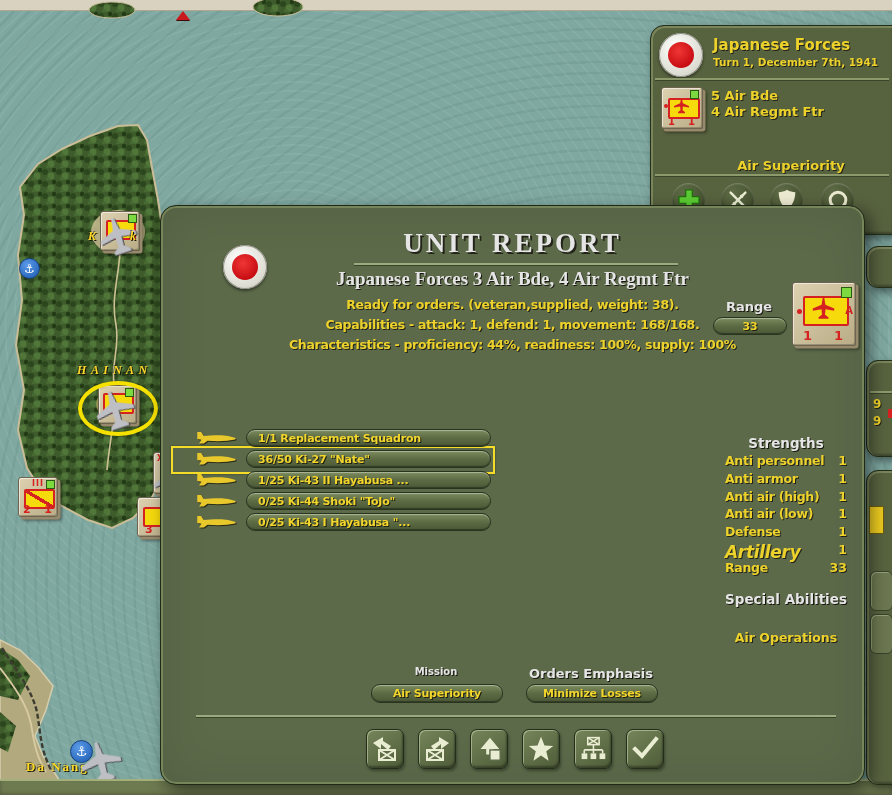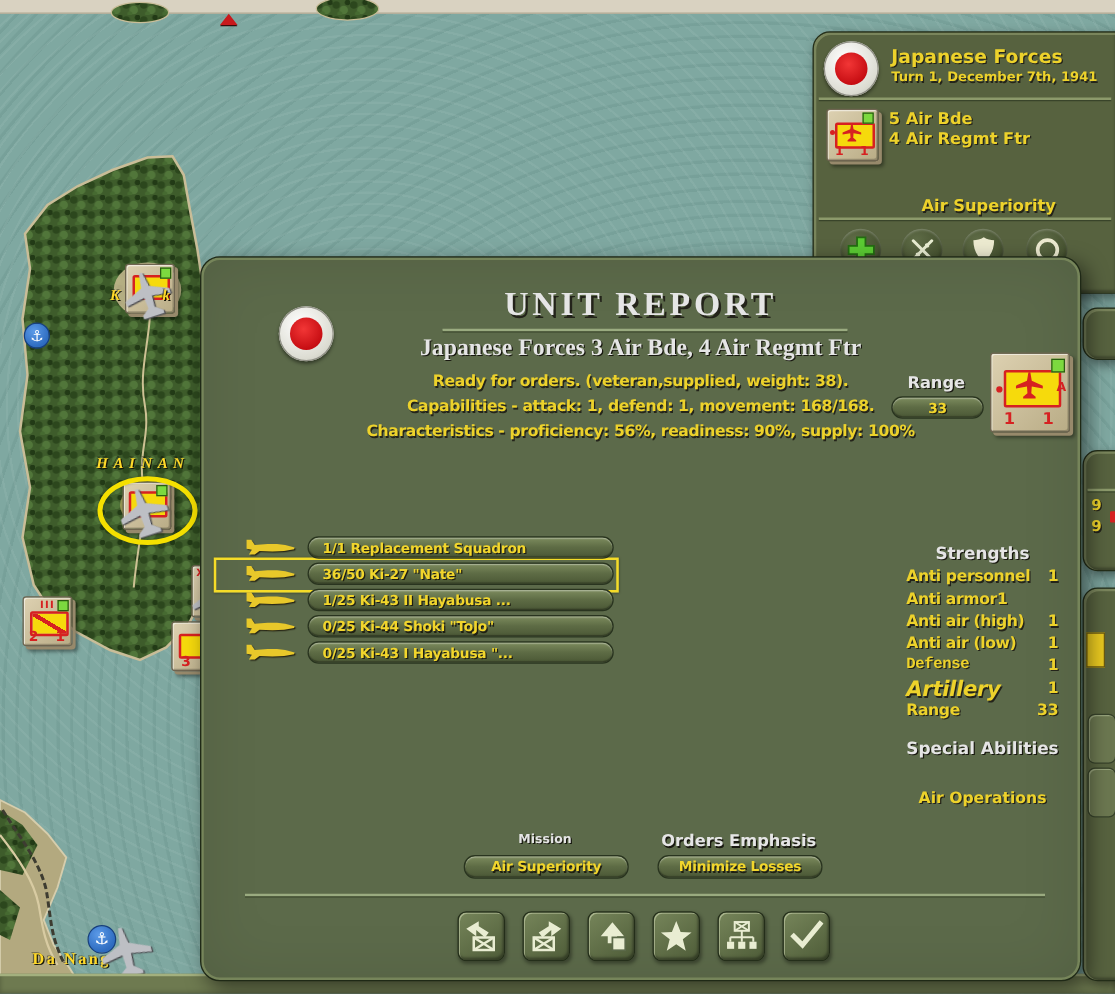--- a/index.html
+++ b/index.html
@@ -223,21 +223,21 @@
     <div class="roundel" style="left:62px;top:39px;width:44px;height:44px;">
       <div class="red" style="left:9px;top:9px;width:26px;height:26px;"></div>
     </div>
 
     <div class="wlabel abs center" style="left:0;top:22px;width:703px;font-family:'Liberation Serif','DejaVu Serif',serif;font-size:27px;letter-spacing:3px;text-shadow:2px 2px 0 #23231a;">UNIT REPORT</div>
     <div class="divider" style="left:193px;top:57px;width:324px;background:#9AAB80;"></div>
     <div class="wlabel abs center" style="left:0;top:62px;width:703px;font-family:'Liberation Serif','DejaVu Serif',serif;font-size:19px;">Japanese Forces 3 Air Bde, 4 Air Regmt Ftr</div>
 
     <div class="ylabel abs center" style="left:0;top:91px;width:703px;font-size:12.5px;letter-spacing:-.3px;">Ready for orders. (veteran,supplied, weight: 38).</div>
     <div class="ylabel abs center" style="left:0;top:111px;width:703px;font-size:12.5px;letter-spacing:-.3px;">Capabilities - attack: 1, defend: 1, movement: 168/168.</div>
-    <div class="ylabel abs center" style="left:0;top:131px;width:703px;font-size:12.5px;letter-spacing:-.3px;">Characteristics - proficiency: 56%, readiness: 90%, supply: 100%</div>
+    <div class="ylabel abs center" style="left:0;top:131px;width:703px;font-size:12.5px;letter-spacing:-.3px;">Characteristics - proficiency: 44%, readiness: 100%, supply: 100%</div>
 
     <div class="wlabel abs center" style="left:552px;top:93px;width:72px;font-size:13px;">Range</div>
     <div class="pill" style="left:552px;top:111px;width:72px;height:16px;">
       <span>33</span>
     </div>
 
     <div class="counter" style="left:631px;top:76px;width:62px;height:62px;">
       <div class="cyellow" style="left:10px;top:13px;width:42px;height:26px;"></div>
       <svg width="25" height="23" viewBox="0 0 32 30" style="position:absolute;left:18px;top:14px;color:#D62121;">
           <use href="#plane-top"></use>
@@ -291,34 +291,34 @@
           <span>0/25 Ki-43 I Hayabusa "...</span>
         </div>
     </div>
 
     <div class="wlabel abs center" style="left:566px;top:229px;width:118px;font-size:13.5px;">Strengths</div>
     <div class="abs" style="left:564px;top:247px;width:122px;">
       <div style="display:flex;justify-content:space-between;height:17.8px;">
           <span class="ylabel" style="font-size:12.5px;letter-spacing:-.3px;">Anti personnel</span>
           <span class="ylabel" style="font-size:12.5px;">1</span>
         </div>
-      <div style="display:flex;height:17.8px;">
+      <div style="display:flex;justify-content:space-between;height:17.8px;">
           <span class="ylabel" style="font-size:12.5px;letter-spacing:-.3px;">Anti armor</span>
           <span class="ylabel" style="font-size:12.5px;">1</span>
         </div>
       <div style="display:flex;justify-content:space-between;height:17.8px;">
           <span class="ylabel" style="font-size:12.5px;letter-spacing:-.3px;">Anti air (high)</span>
           <span class="ylabel" style="font-size:12.5px;">1</span>
         </div>
       <div style="display:flex;justify-content:space-between;height:17.8px;">
           <span class="ylabel" style="font-size:12.5px;letter-spacing:-.3px;">Anti air (low)</span>
           <span class="ylabel" style="font-size:12.5px;">1</span>
         </div>
       <div style="display:flex;justify-content:space-between;height:17.8px;">
-          <span class="ylabel" style="font-size:12.5px;letter-spacing:-.3px;font-family:Liberation Mono, monospace;">Defense</span>
+          <span class="ylabel" style="font-size:12.5px;letter-spacing:-.3px;">Defense</span>
           <span class="ylabel" style="font-size:12.5px;">1</span>
         </div>
       <div style="display:flex;justify-content:space-between;height:17.8px;">
           <span class="ylabel" style="font-size:17px;letter-spacing:-.3px;font-style:italic;">Artillery</span>
           <span class="ylabel" style="font-size:12.5px;">1</span>
         </div>
       <div style="display:flex;justify-content:space-between;height:17.8px;">
           <span class="ylabel" style="font-size:12.5px;letter-spacing:-.3px;">Range</span>
           <span class="ylabel" style="font-size:12.5px;">33</span>
         </div>

